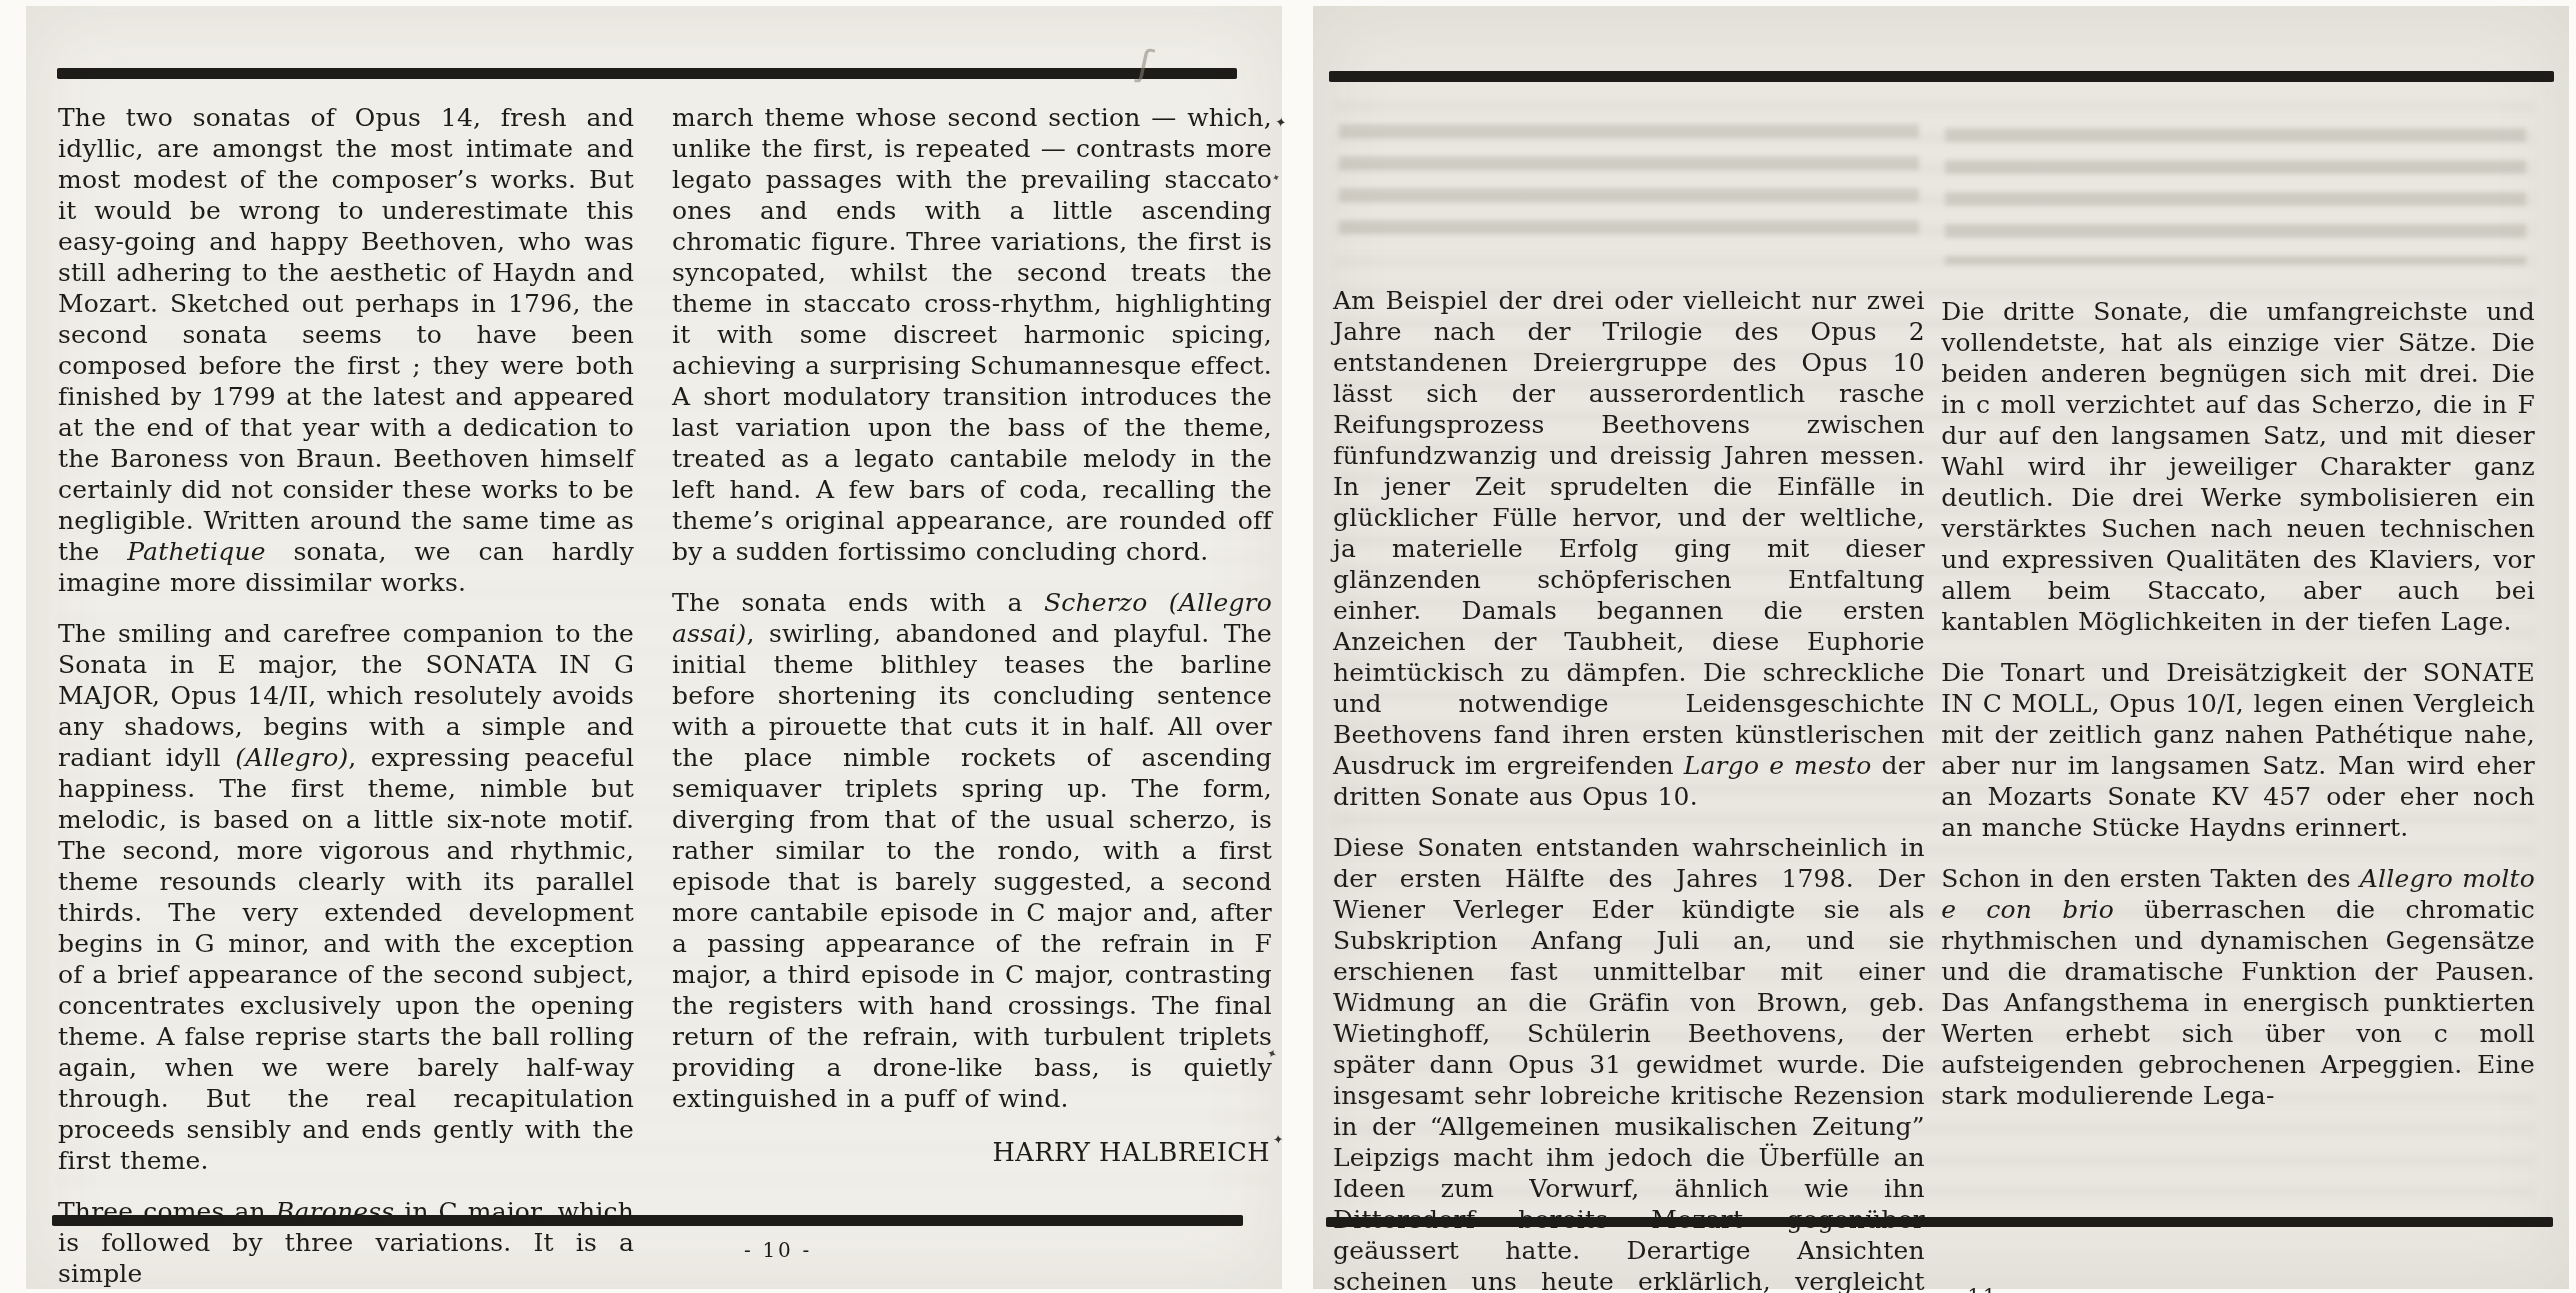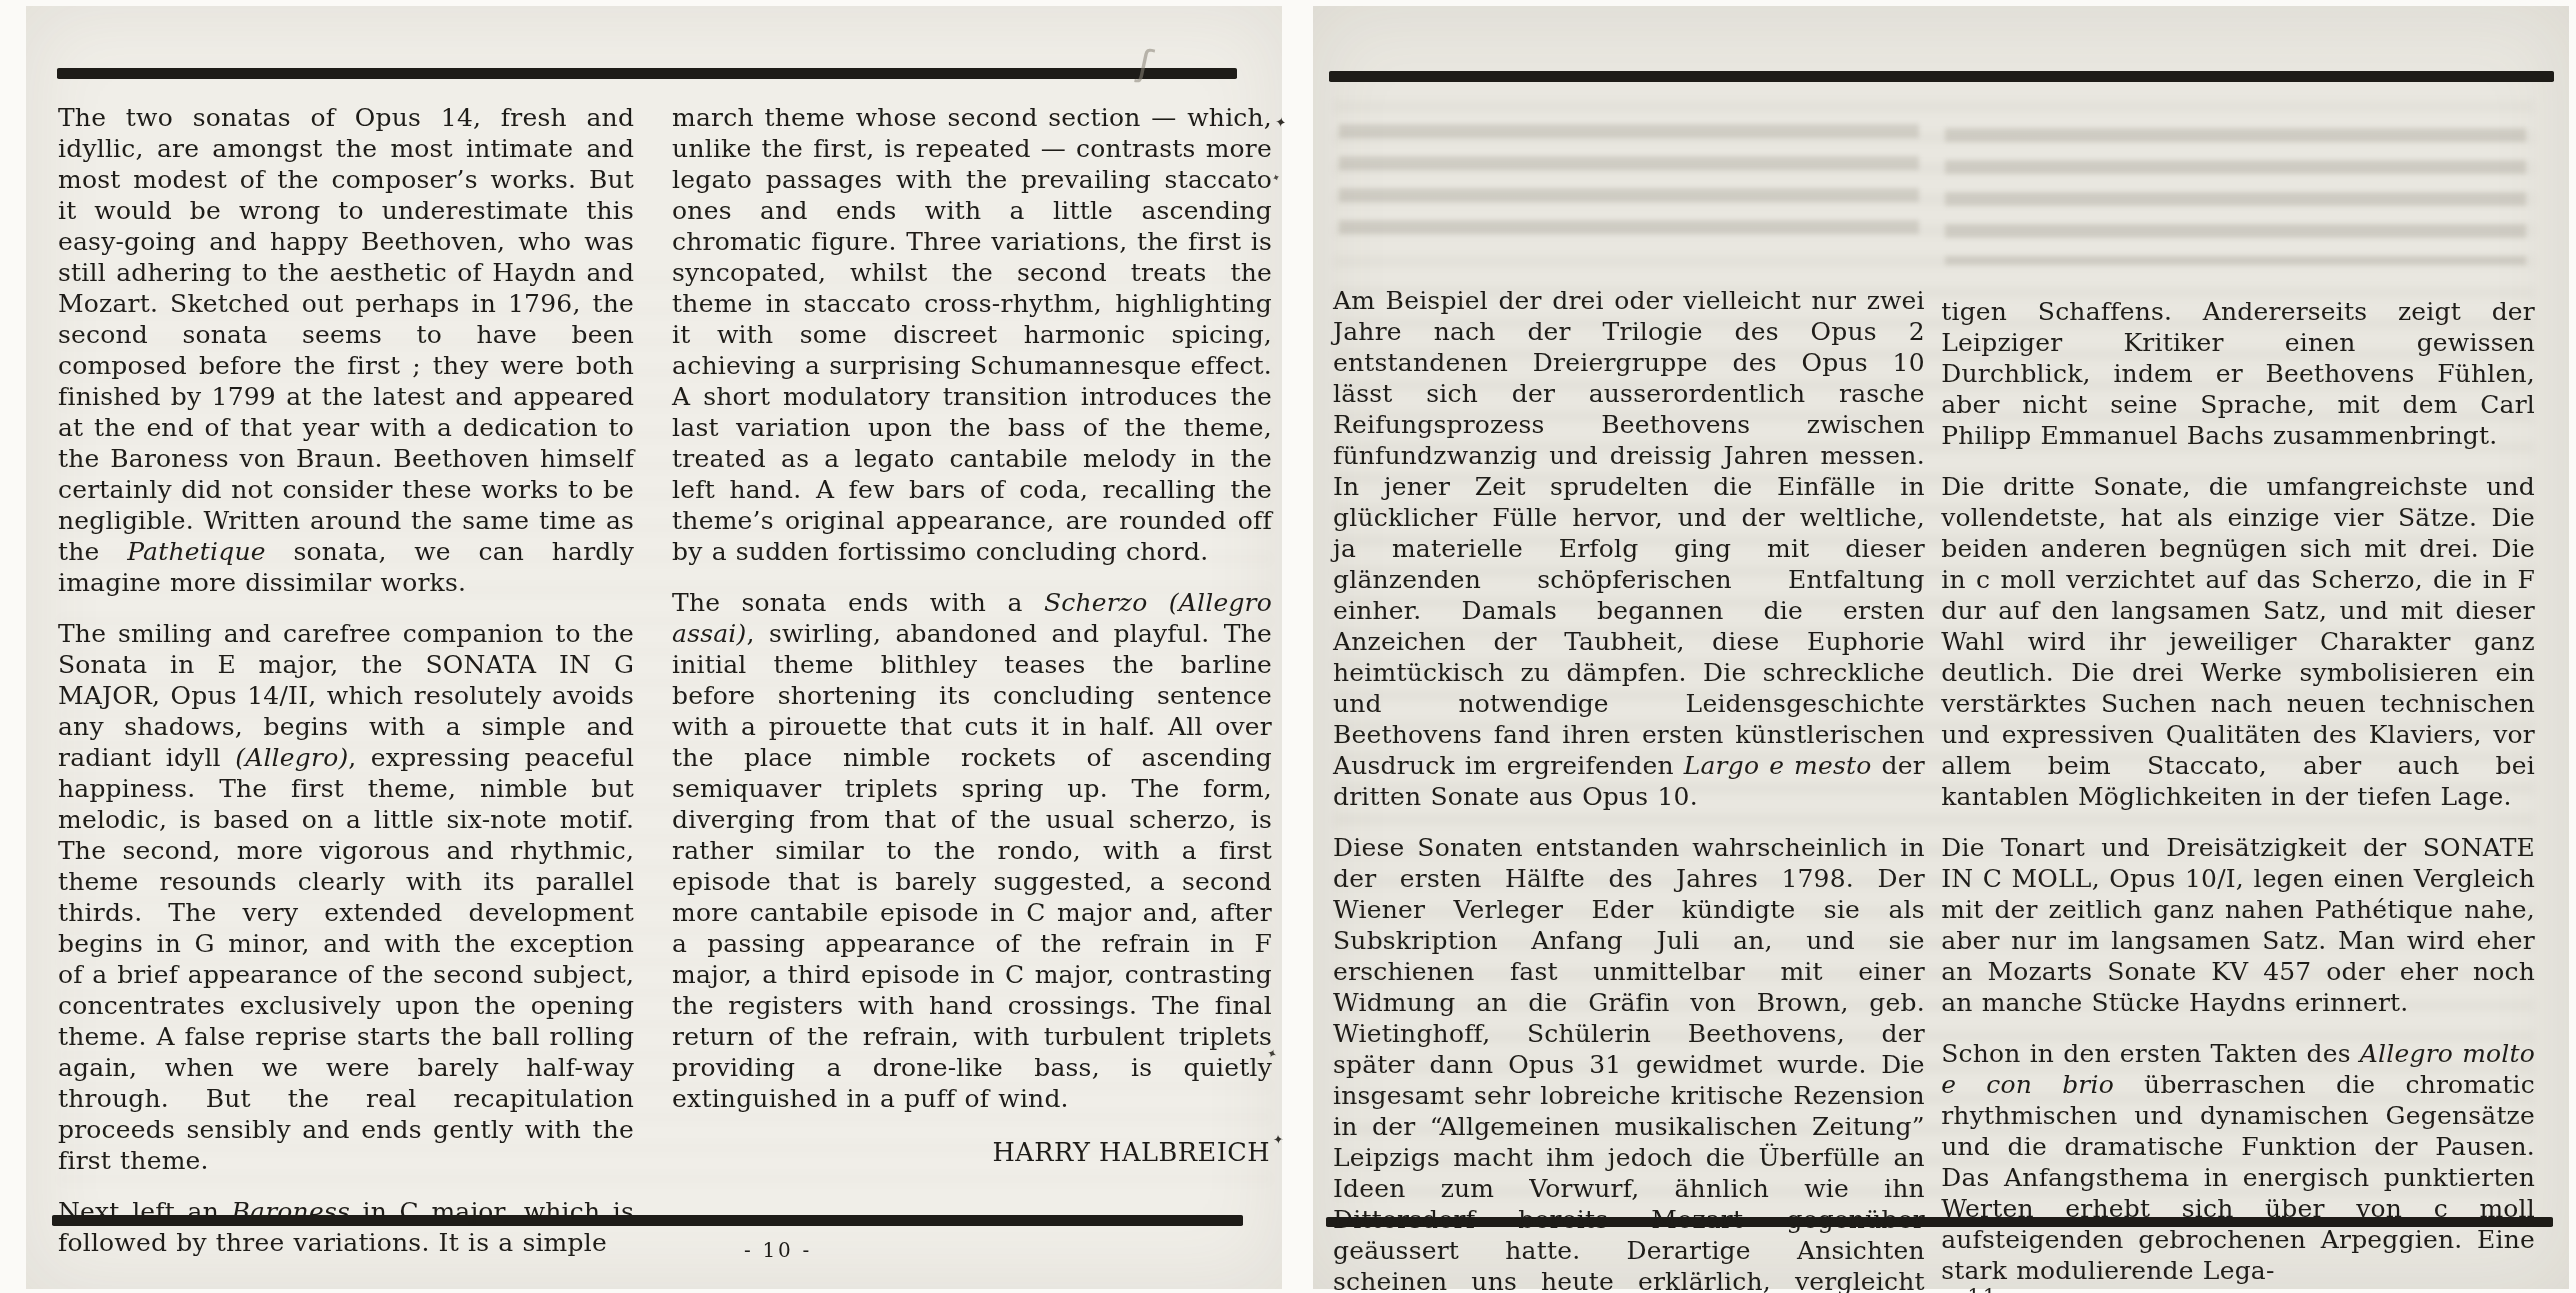--- a/index.html
+++ b/index.html
@@ -121,21 +121,21 @@
   <div class="rule rule-right-top"></div>
   <div class="rule rule-right-bottom"></div>
 
   <div class="ghost-overlay-left"></div>
   <div class="ghost-overlay"></div>
 
   <div class="cols cols-left">
     <div class="col col-l1">
         <p class="para"><span>The two sonatas of Opus 14, fresh and idyllic, are amongst the most intimate and most modest of the composer’s works. But it would be wrong to underestimate this easy-going and happy Beethoven, who was still adhering to the aesthetic of Haydn and Mozart. Sketched out perhaps in 1796, the second sonata seems to have been composed before the first ; they were both finished by 1799 at the latest and appeared at the end of that year with a dedication to the Baroness von Braun. Beethoven himself certainly did not consider these works to be negligible. Written around the same time as the </span><i>Pathetique</i><span> sonata, we can hardly imagine more dissimilar works.</span></p>
         <p class="para"><span>The smiling and carefree companion to the Sonata in E major, the SONATA IN G MAJOR, Opus 14/II, which resolutely avoids any shadows, begins with a simple and radiant idyll </span><i>(Allegro)</i><span>, expressing peaceful happiness. The first theme, nimble but melodic, is based on a little six-note motif. The second, more vigorous and rhythmic, theme resounds clearly with its parallel thirds. The very extended development begins in G minor, and with the exception of a brief appearance of the second subject, concentrates exclusively upon the opening theme. A false reprise starts the ball rolling again, when we were barely half-way through. But the real recapitulation proceeds sensibly and ends gently with the first theme.</span></p>
-        <p class="para"><span>Next left an </span><i>Baroness</i><span> in C major, which is followed by three variations. It is a simple</span></p>
+        <p class="para"><span>Three comes an </span><i>Baroness</i><span> in C major, which is followed by three variations. It is a simple</span></p>
       </div>
     <div class="col col-l2">
       <div>
           <p class="para"><span>march theme whose second section — which, unlike the first, is repeated — contrasts more legato passages with the prevailing staccato ones and ends with a little ascending chromatic figure. Three variations, the first is syncopated, whilst the second treats the theme in staccato cross-rhythm, highlighting it with some discreet harmonic spicing, achieving a surprising Schumannesque effect. A short modulatory transition introduces the last variation upon the bass of the theme, treated as a legato cantabile melody in the left hand. A few bars of coda, recalling the theme’s original appearance, are rounded off by a sudden fortissimo concluding chord.</span></p>
           <p class="para"><span>The sonata ends with a </span><i>Scherzo (Allegro assai)</i><span>, swirling, abandoned and playful. The initial theme blithley teases the barline before shortening its concluding sentence with a pirouette that cuts it in half. All over the place nimble rockets of ascending semiquaver triplets spring up. The form, diverging from that of the usual scherzo, is rather similar to the rondo, with a first episode that is barely suggested, a second more cantabile episode in C major and, after a passing appearance of the refrain in F major, a third episode in C major, contrasting the registers with hand crossings. The final return of the refrain, with turbulent triplets providing a drone-like bass, is quietly extinguished in a puff of wind.</span></p>
         </div>
       <div class="signature">
         <div class="sig-author">HARRY HALBREICH</div>
       </div>
     </div>
@@ -145,21 +145,20 @@
     <div class="col col-r1">
       <div class="ghost-block ghost-r1"></div>
       <div>
           <p class="para"><span>Am Beispiel der drei oder vielleicht nur zwei Jahre nach der Trilogie des Opus 2 entstandenen Dreiergruppe des Opus 10 lässt sich der ausserordentlich rasche Reifungsprozess Beethovens zwischen fünfundzwanzig und dreissig Jahren messen. In jener Zeit sprudelten die Einfälle in glücklicher Fülle hervor, und der weltliche, ja materielle Erfolg ging mit dieser glänzenden schöpferischen Entfaltung einher. Damals begannen die ersten Anzeichen der Taubheit, diese Euphorie heimtückisch zu dämpfen. Die schreckliche und notwendige Leidensgeschichte Beethovens fand ihren ersten künstlerischen Ausdruck im ergreifenden </span><i>Largo e mesto</i><span> der dritten Sonate aus Opus 10.</span></p>
           <p class="para"><span>Diese Sonaten entstanden wahrscheinlich in der ersten Hälfte des Jahres 1798. Der Wiener Verleger Eder kündigte sie als Subskription Anfang Juli an, und sie erschienen fast unmittelbar mit einer Widmung an die Gräfin von Brown, geb. Wietinghoff, Schülerin Beethovens, der später dann Opus 31 gewidmet wurde. Die insgesamt sehr lobreiche kritische Rezension in der “Allgemeinen musikalischen Zeitung” Leipzigs macht ihm jedoch die Überfülle an Ideen zum Vorwurf, ähnlich wie ihn Dittersdorf bereits Mozart gegenüber geäussert hatte. Derartige Ansichten scheinen uns heute erklärlich, vergleicht man die Vielfalt der bezichtigten Werke mit der Banalität heu-</span></p>
         </div>
     </div>
     <div class="col col-r2">
       <div class="ghost-block ghost-r2"></div>
       <div>
-          <p class="para"><span>tigen Schaffens. Andererseits zeigt der Leipziger Kritiker einen gewissen Durchblick, indem er Beethovens Fühlen, aber nicht seine Sprache, mit dem Carl Philipp Emmanuel Bachs zusammenbringt.</span></p>
           <p class="para"><span>Die dritte Sonate, die umfangreichste und vollendetste, hat als einzige vier Sätze. Die beiden anderen begnügen sich mit drei. Die in c moll verzichtet auf das Scherzo, die in F dur auf den langsamen Satz, und mit dieser Wahl wird ihr jeweiliger Charakter ganz deutlich. Die drei Werke symbolisieren ein verstärktes Suchen nach neuen technischen und expressiven Qualitäten des Klaviers, vor allem beim Staccato, aber auch bei kantablen Möglichkeiten in der tiefen Lage.</span></p>
           <p class="para"><span>Die Tonart und Dreisätzigkeit der SONATE IN C MOLL, Opus 10/I, legen einen Vergleich mit der zeitlich ganz nahen Pathétique nahe, aber nur im langsamen Satz. Man wird eher an Mozarts Sonate KV 457 oder eher noch an manche Stücke Haydns erinnert.</span></p>
           <p class="para"><span>Schon in den ersten Takten des </span><i>Allegro molto e con brio</i><span> überraschen die chromatic rhythmischen und dynamischen Gegensätze und die dramatische Funktion der Pausen. Das Anfangsthema in energisch punktierten Werten erhebt sich über von c moll aufsteigenden gebrochenen Arpeggien. Eine stark modulierende Lega-</span></p>
         </div>
     </div>
   </div>
 
   <div class="page-num page-num-left">- 10 -</div>
   <div class="page-num page-num-right">- 11 -</div>
 

